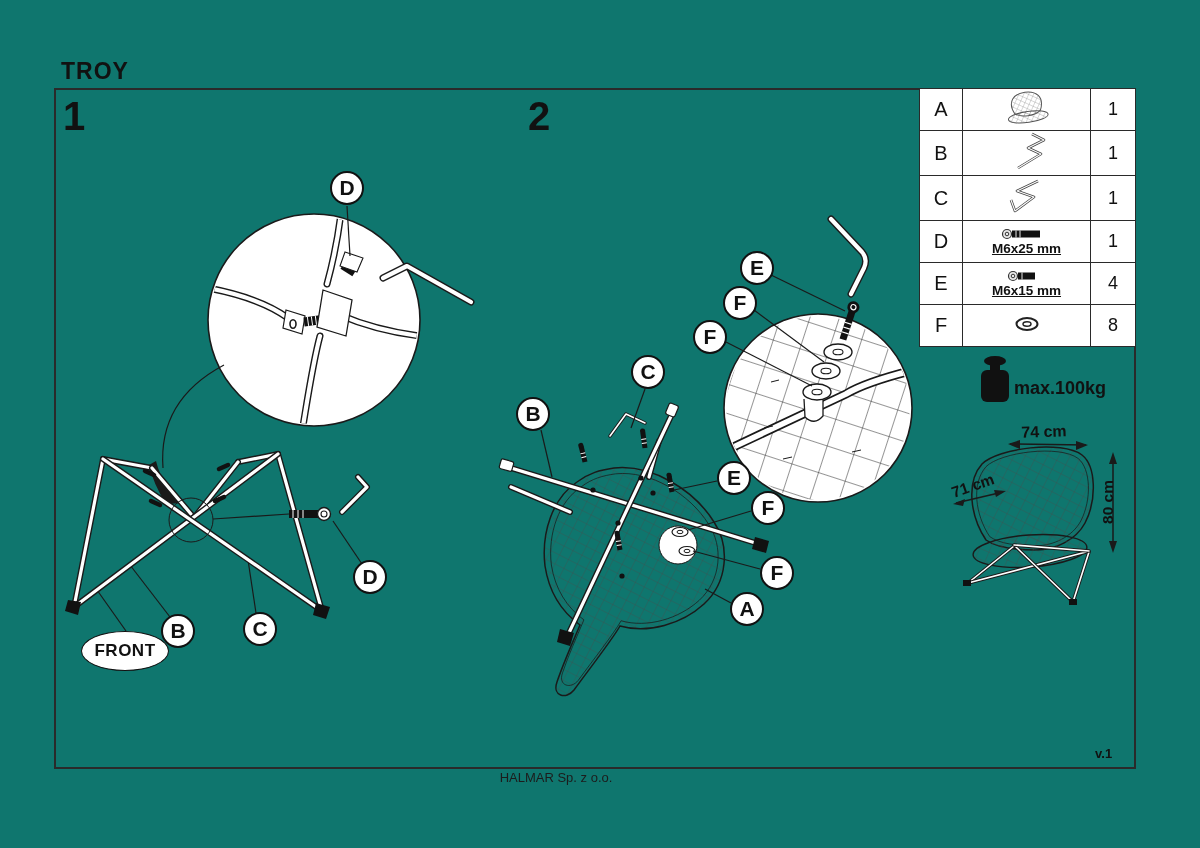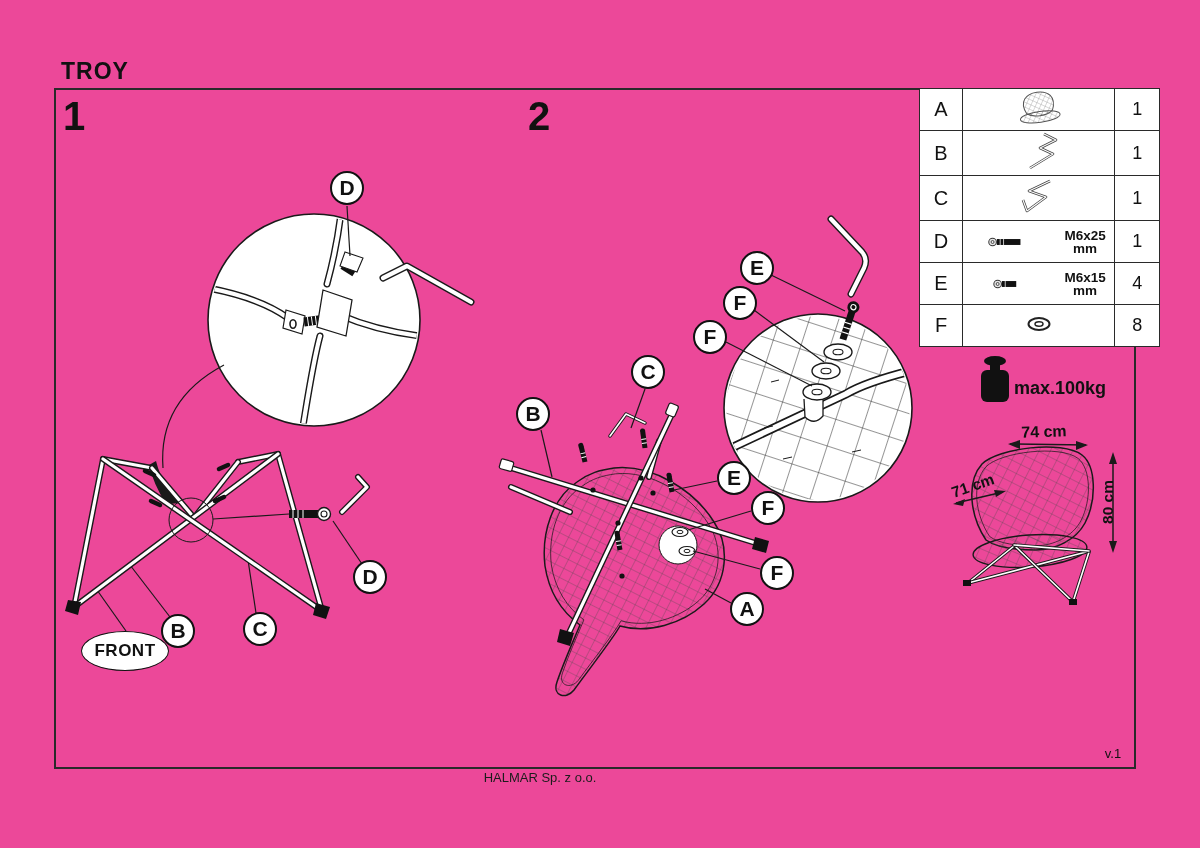--- a/index.html
+++ b/index.html
@@ -1,44 +1,44 @@
 <!DOCTYPE html>
 <html><head>
 <meta charset="utf-8">
 <style>
   html,body{margin:0;padding:0;background:#fff;}
-  .page{position:relative;width:1200px;height:848px;background:#ec4899;overflow:hidden;
+  .page{position:relative;width:1200px;height:848px;background:#0f766e;overflow:hidden;
         font-family:"Liberation Sans",sans-serif;color:#111;}
   .art{position:absolute;left:0;top:0;}
   .title{position:absolute;left:61px;top:58px;font-size:23px;font-weight:bold;letter-spacing:1px;}
   .main-box{position:absolute;left:54px;top:88px;width:1078px;height:677px;border:2px solid #2a2a2a;}
   .stepnum{position:absolute;font-size:40px;font-weight:bold;}
   .step1-num{left:63px;top:94px;}
   .step2-num{left:528px;top:94px;}
   .co{position:absolute;width:34px;height:34px;border:2px solid #111;border-radius:50%;
       background:#fff;font-size:21px;font-weight:bold;display:flex;align-items:center;
       justify-content:center;box-sizing:border-box;}
   .front{position:absolute;left:81px;top:631px;width:88px;height:40px;border:1.6px solid #111;
          border-radius:50%;background:#fff;font-size:17px;display:flex;align-items:center;
          justify-content:center;box-sizing:border-box;letter-spacing:0.5px;font-weight:bold;}
   .parts{position:absolute;left:919px;top:88px;border-collapse:collapse;background:#fff;}
   .parts td{border:1.5px solid #2a2a2a;text-align:center;vertical-align:middle;padding:0;height:41px;}
   .c-letter{width:42px;font-size:20px;}
   .c-icon{width:127px;}
   .c-qty{width:44px;font-size:18px;}
-  .boltwrap{display:flex;flex-direction:row;align-items:center;justify-content:center;line-height:1;}
+  .boltwrap{display:flex;flex-direction:column;align-items:center;justify-content:center;line-height:1;text-decoration:underline;}
   .m6{font-size:13.5px;font-weight:bold;margin-top:1px;}
   .maxload{position:absolute;left:1014px;top:378px;font-size:18px;font-weight:bold;}
   .dim{position:absolute;font-weight:bold;text-align:center;}
   .dim-w{left:1000px;top:423px;width:88px;font-size:16px;transform:rotate(-2deg);}
   .dim-d{left:942px;top:477px;width:62px;font-size:15.5px;transform:rotate(-19deg);}
   .dim-h{left:1073px;top:494px;width:68px;height:16px;font-size:15.5px;transform:rotate(-90deg);transform-origin:center;}
-  .version{position:absolute;left:1095px;top:746px;width:36px;text-align:center;font-size:13px;font-weight:normal;}
+  .version{position:absolute;left:1095px;top:746px;width:36px;text-align:left;font-size:13px;font-weight:bold;}
   .footer{position:absolute;left:0;top:770px;width:1080px;text-align:center;font-size:13px;
-          line-height:16.5px;color:#1c1c1c;}
+          line-height:16.5px;color:#1c1c1c;padding-left:16px;}
 </style>
 </head>
 <body>
 
 <div class="page">
 
   <div class="title">TROY</div>
   <div class="main-box"></div>
 
   <svg class="art" width="1200" height="848" viewBox="0 0 1200 848">

